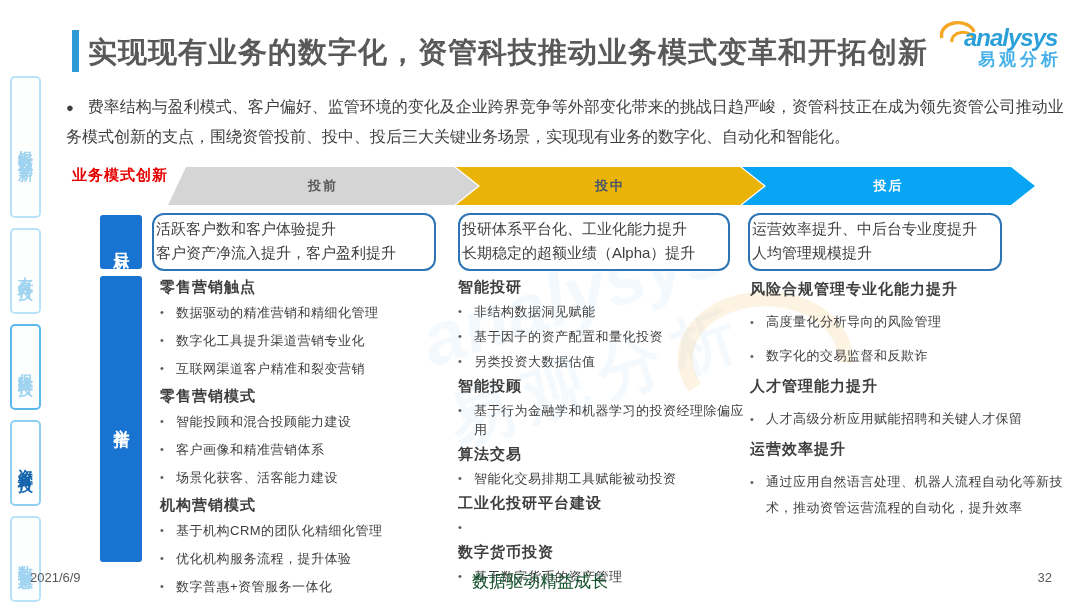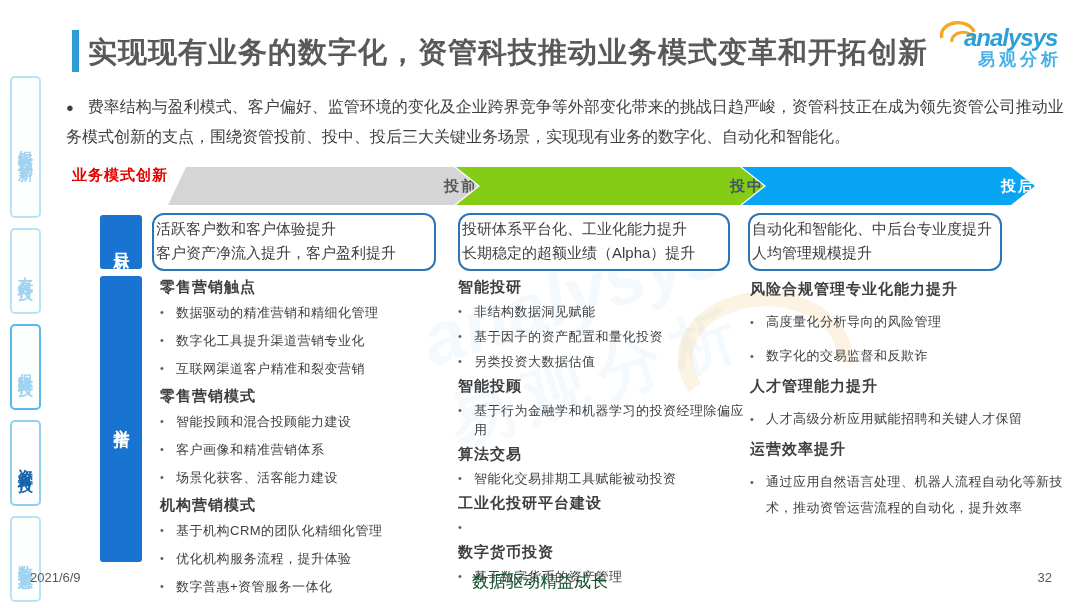--- a/index.html
+++ b/index.html
@@ -27,22 +27,22 @@
   .logo{position:absolute;right:14px;top:8px;width:130px;height:64px;}
   .logo .swirl{position:absolute;left:0;top:4px;width:44px;height:36px;}
   .logo .brand{position:absolute;left:28px;top:16px;font-size:24px;font-style:italic;font-weight:bold;color:#2b9fd8;letter-spacing:-1px;}
   .logo .brand-cn{position:absolute;left:42px;top:40px;font-size:17px;font-weight:bold;color:#45b1e8;letter-spacing:4px;}
   
   .intro{position:absolute;left:66px;top:92px;width:1000px;font-size:16px;line-height:29px;color:#3f3f3f;}
   .intro .dot{font-size:13px;margin-right:14px;color:#3f3f3f;}
   .intro .txt{display:inline;}
   
   .flow-label{position:absolute;left:72px;top:166px;font-size:15px;font-weight:bold;color:#e60000;letter-spacing:1px;}
-  .arrow{position:absolute;top:167px;height:38px;display:flex;align-items:center;justify-content:flex-end;
-         font-size:15px;font-weight:bold;letter-spacing:2px;}
+  .arrow{position:absolute;top:167px;height:38px;display:flex;align-items:center;justify-content:center;
+         font-size:13px;font-weight:bold;letter-spacing:2px;}
   .arrow-1{left:168px;width:310px;clip-path:polygon(18px 0,calc(100% - 24px) 0,100% 50%,calc(100% - 24px) 100%,0 100%);}
   .arrow-2{left:456px;width:308px;clip-path:polygon(0 0,calc(100% - 24px) 0,100% 50%,calc(100% - 24px) 100%,0 100%,24px 50%);}
   .arrow-3{left:742px;width:293px;clip-path:polygon(0 0,calc(100% - 24px) 0,100% 50%,calc(100% - 24px) 100%,0 100%,24px 50%);}
   
   .row-label{
     position:absolute;left:100px;width:42px;background:#1874d0;border-radius:3px;
     color:#ffffff;font-size:16px;font-weight:bold;letter-spacing:2px;
     writing-mode:vertical-rl;text-orientation:upright;
     display:flex;align-items:center;justify-content:center;
   }
@@ -111,40 +111,40 @@
 </div>
 
 <div class="intro">
   <span class="dot">●</span><span class="txt">费率结构与盈利模式、客户偏好、监管环境的变化及企业跨界竞争等外部变化带来的挑战日趋严峻，资管科技正在成为领先资管公司推动业务模式创新的支点，围绕资管投前、投中、投后三大关键业务场景，实现现有业务的数字化、自动化和智能化。</span>
 </div>
 
 <div class="flow-label">业务模式创新</div>
 <div class="arrow arrow-1" style="background: rgb(213, 213, 213); color: rgb(89, 89, 89);">
   <span>投前</span>
 </div>
-<div class="arrow arrow-2" style="background: #84cc16; color: rgb(68, 84, 106);">
+<div class="arrow arrow-2" style="background: #eab308; color: rgb(68, 84, 106);">
   <span>投中</span>
 </div>
 <div class="arrow arrow-3" style="background: rgb(9, 165, 245); color: rgb(255, 255, 255);">
   <span>投后</span>
 </div>
 
 <div class="row-label goal-label">目标</div>
 <div class="row-label measures-label">举措</div>
 
 <div class="goal-box goal-1">
   <div>活跃客户数和客户体验提升</div>
   <div>客户资产净流入提升，客户盈利提升</div>
 </div>
 <div class="goal-box goal-2">
   <div>投研体系平台化、工业化能力提升</div>
   <div>长期稳定的超额业绩（Alpha）提升</div>
 </div>
 <div class="goal-box goal-3">
-  <div>自动化和智能化、中后台专业度提升</div>
+  <div>运营效率提升、中后台专业度提升</div>
   <div>人均管理规模提升</div>
 </div>
 
 <div class="col col-1">
   <div class="group-heading">零售营销触点</div>
   <div class="bullet-item">
       <span class="dot">•</span>
       <span>数据驱动的精准营销和精细化管理</span>
     </div>
   <div class="bullet-item">

